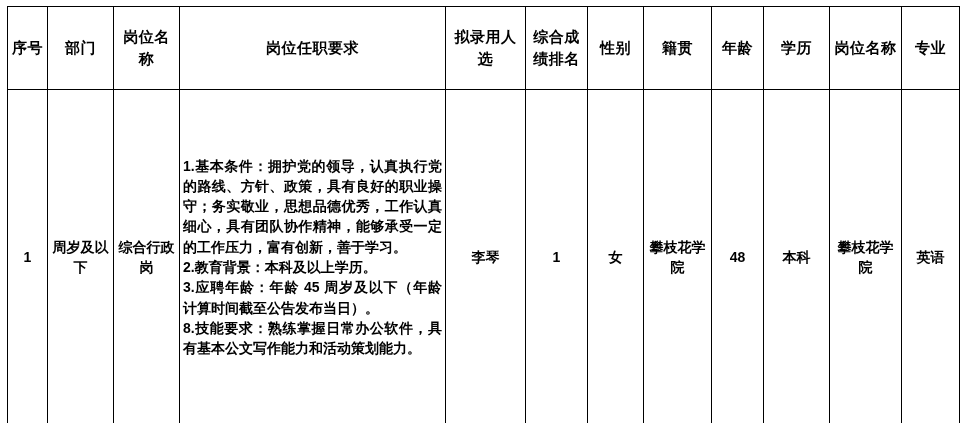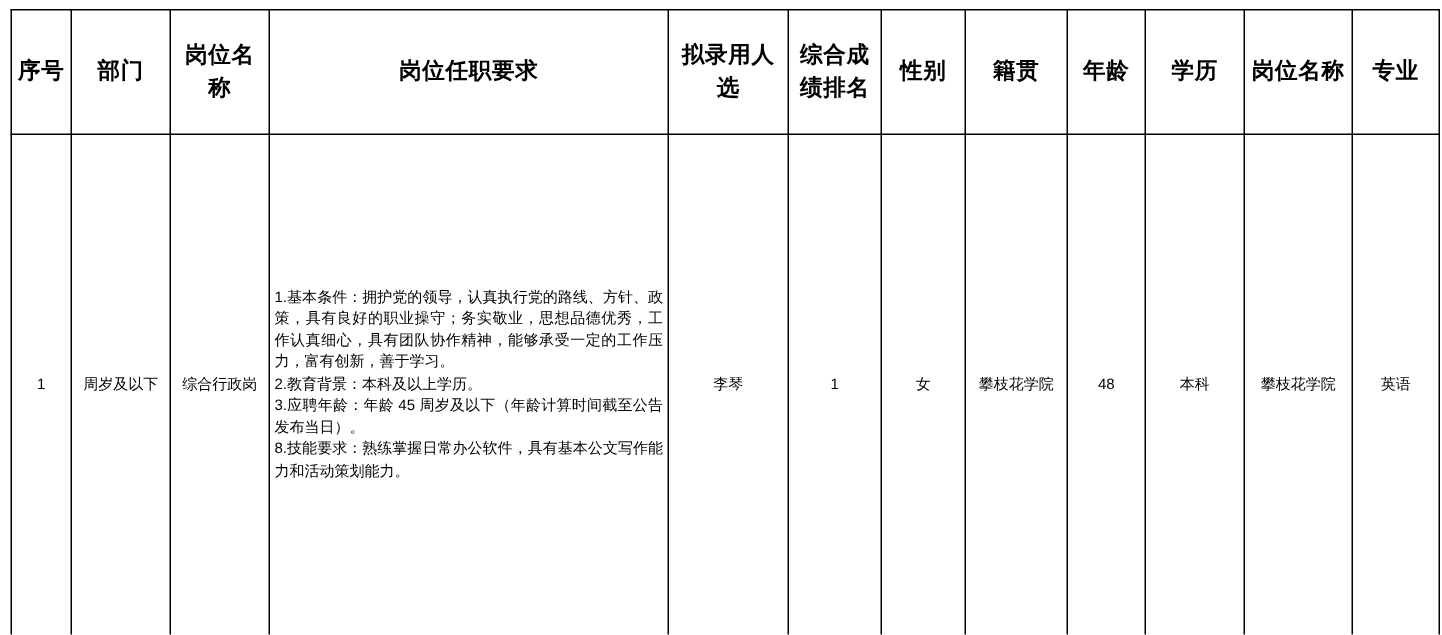--- a/index.html
+++ b/index.html
@@ -22,26 +22,26 @@
   }
   table.recruit-table {
     border-collapse: collapse;
     table-layout: fixed;
     width: 952px;
     margin-left: 3px;
   }
   table.recruit-table th,
   table.recruit-table td {
     border: 1px solid #000000;
-    font-size: 10px;
+    font-size: 14px;
     line-height: 1.45;
     vertical-align: middle;
     text-align: center;
     padding: 2px 3px;
-    font-weight: normal;
+    font-weight: bold;
   }
   table.recruit-table thead th {
     height: 78px;
     font-weight: bold;
     font-size: 15px;
     letter-spacing: 0.5px;
   }
   
   col.c-seq      { width: 40px; }
   col.c-dept     { width: 66px; }

